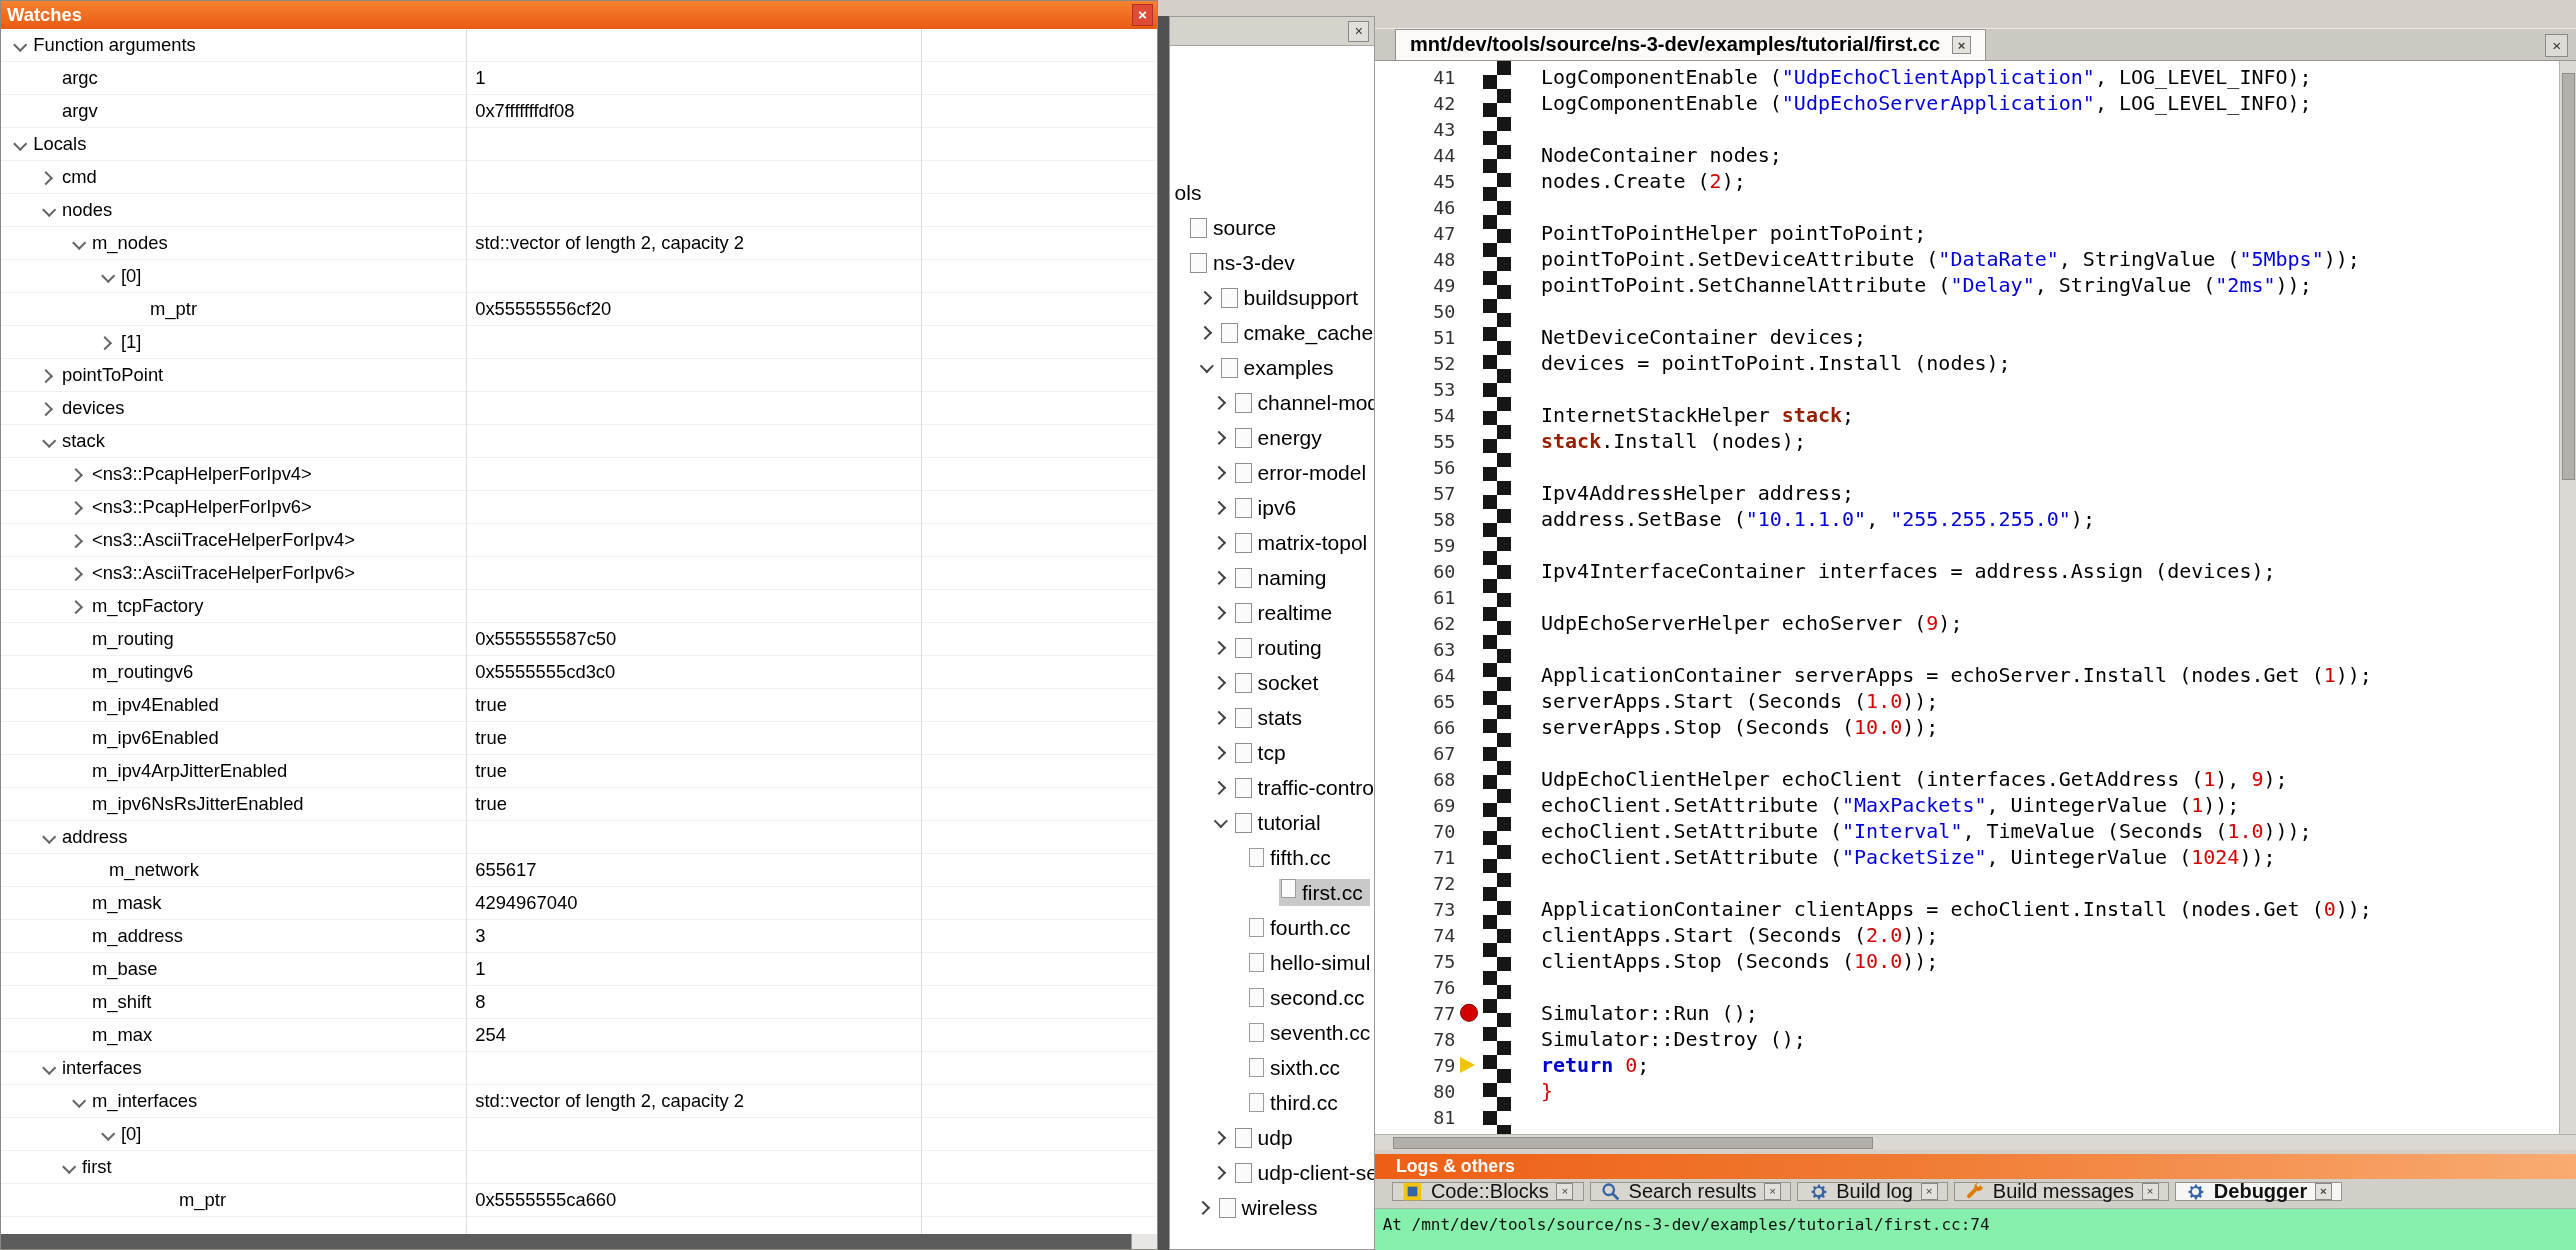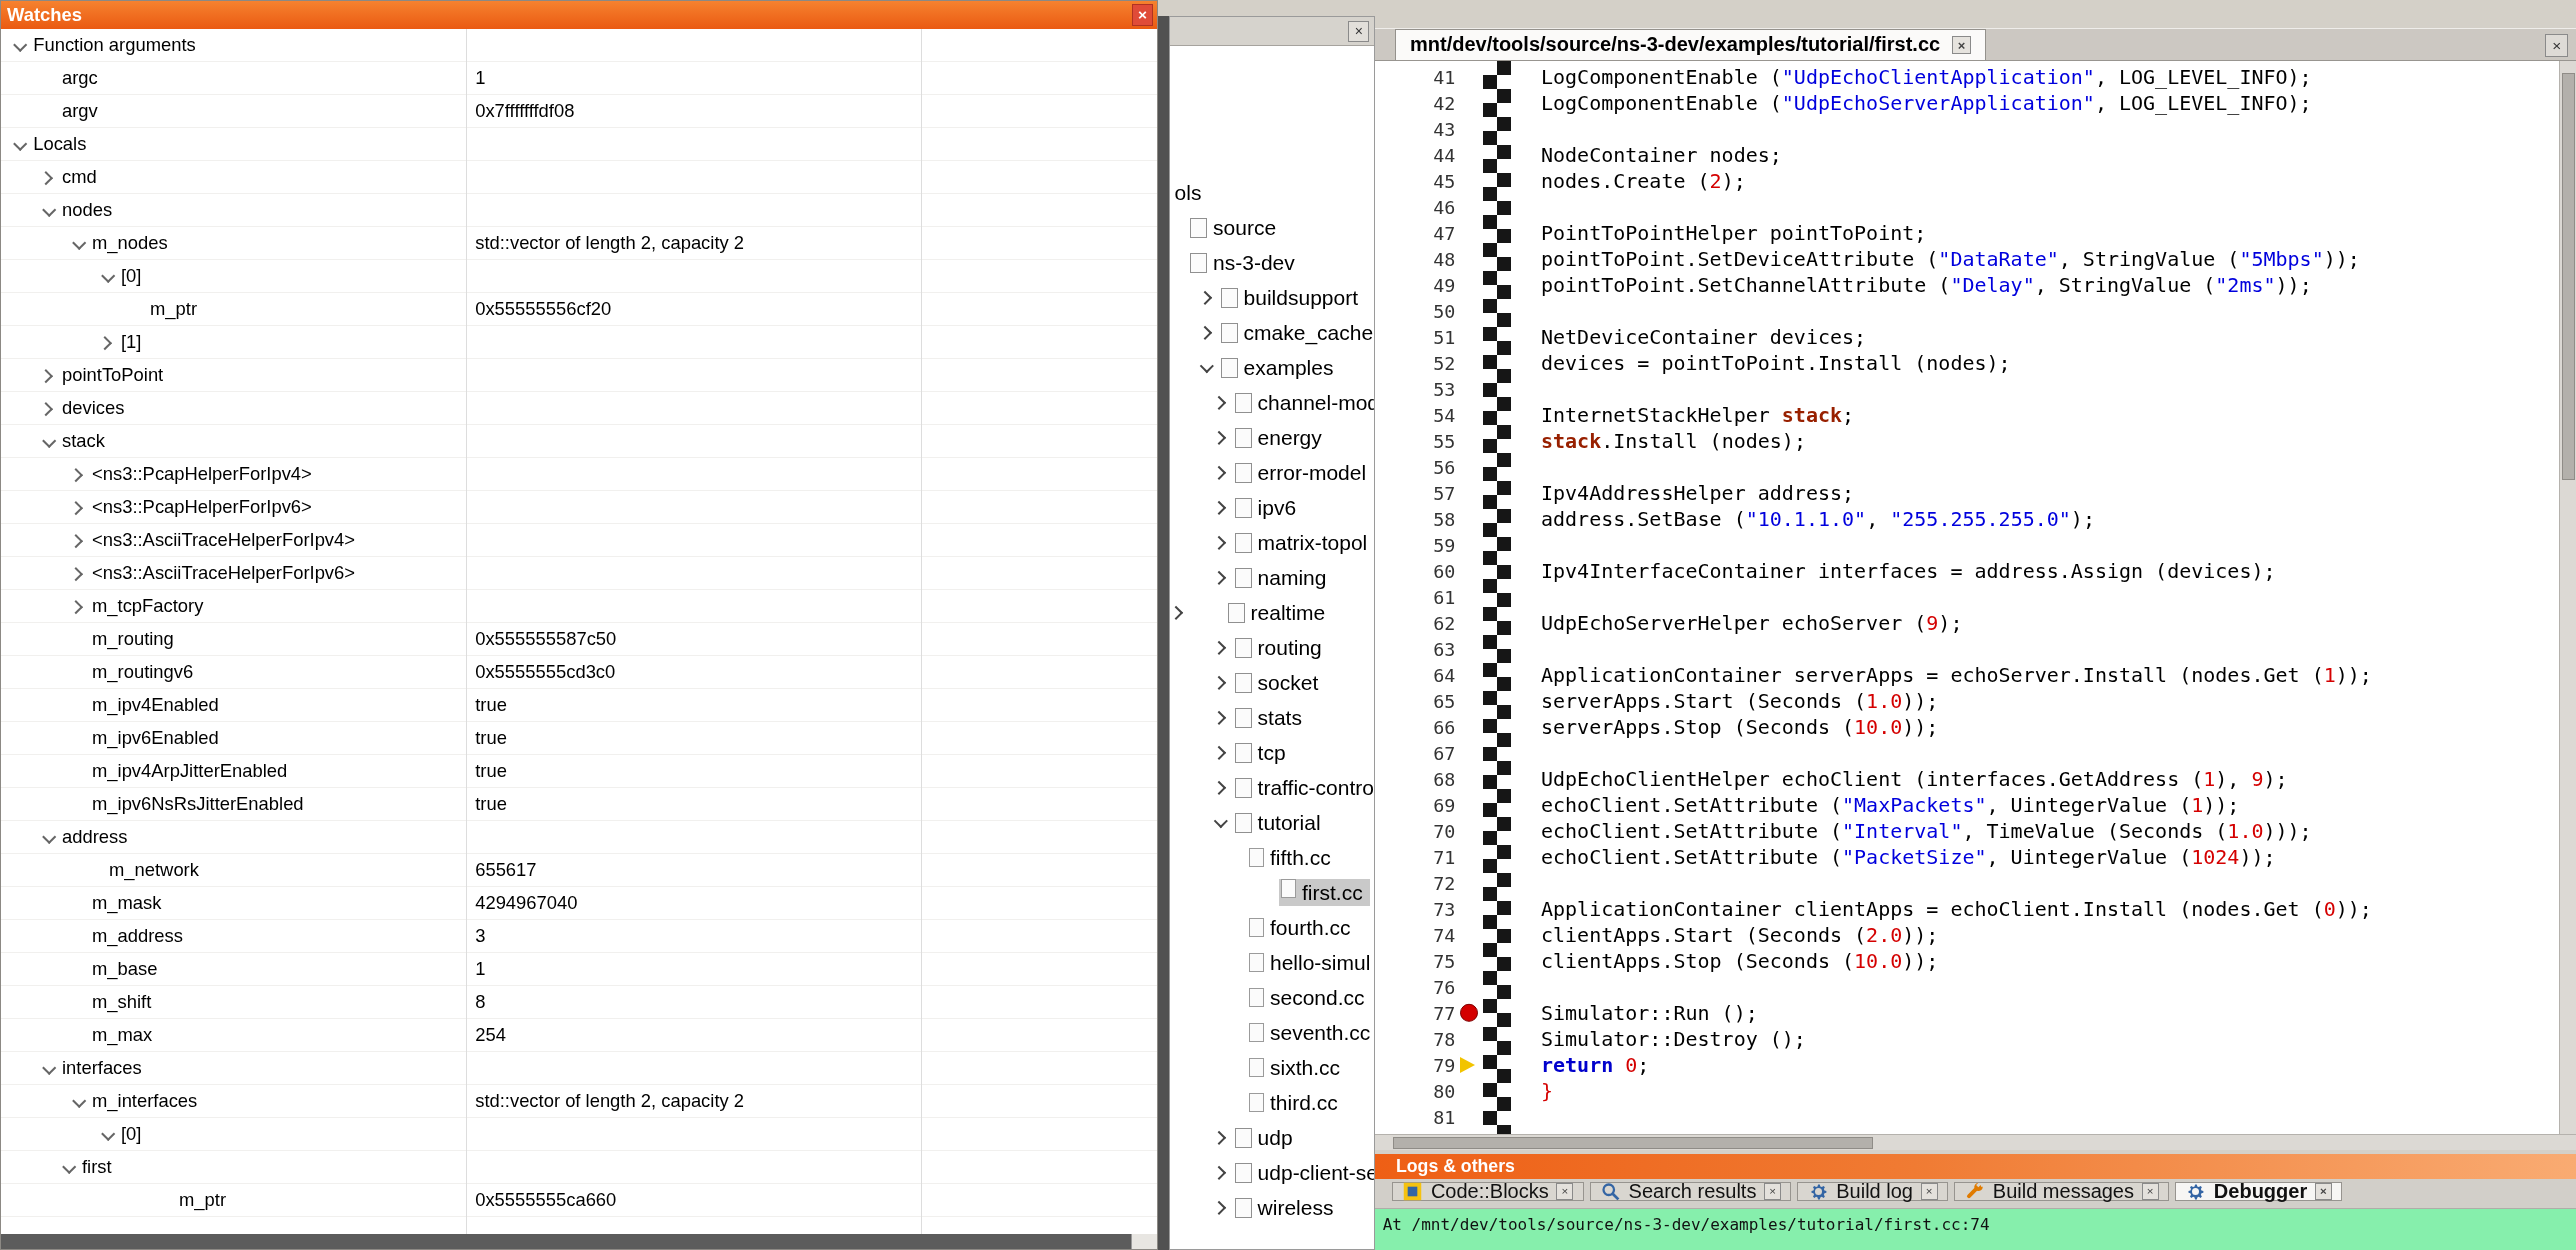--- a/index.html
+++ b/index.html
@@ -471,21 +471,21 @@
           <span class="plabel">matrix-topol</span>
         </span>
       </div>
       <div class="prow" style="padding-left: 43px;">
         <span class="pchev closed"></span>
         <span style="display: inline-flex; align-items: center;">
           <span class="picon "></span>
           <span class="plabel">naming</span>
         </span>
       </div>
-      <div class="prow" style=" gap: 36px;">
+      <div class="prow" style="padding-left: 43px;">
         <span class="pchev closed"></span>
         <span style="display: inline-flex; align-items: center;">
           <span class="picon "></span>
           <span class="plabel">realtime</span>
         </span>
       </div>
       <div class="prow" style="padding-left: 43px;">
         <span class="pchev closed"></span>
         <span style="display: inline-flex; align-items: center;">
           <span class="picon "></span>
@@ -590,21 +590,21 @@
           <span class="plabel">udp</span>
         </span>
       </div>
       <div class="prow" style="padding-left: 43px;">
         <span class="pchev closed"></span>
         <span style="display: inline-flex; align-items: center;">
           <span class="picon "></span>
           <span class="plabel">udp-client-ser</span>
         </span>
       </div>
-      <div class="prow" style="padding-left: 27px; margin-left: 16px;">
+      <div class="prow" style="padding-left: 27px;">
         <span class="pchev closed"></span>
         <span style="display: inline-flex; align-items: center;">
           <span class="picon "></span>
           <span class="plabel">wireless</span>
         </span>
       </div>
     </div>
 </section>
 
 <section id="editor">

